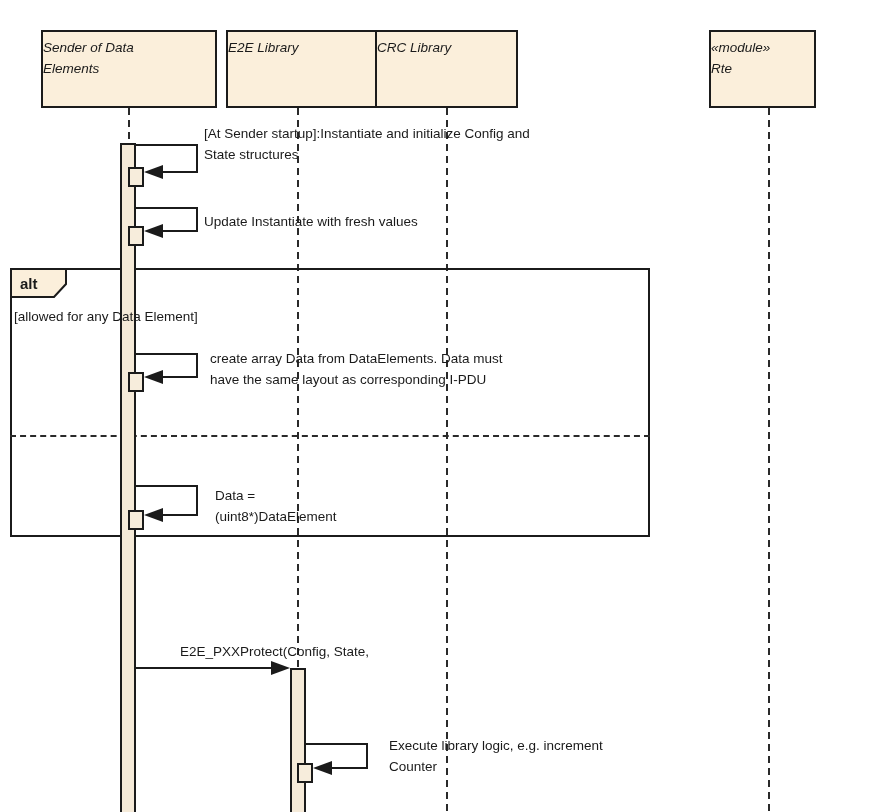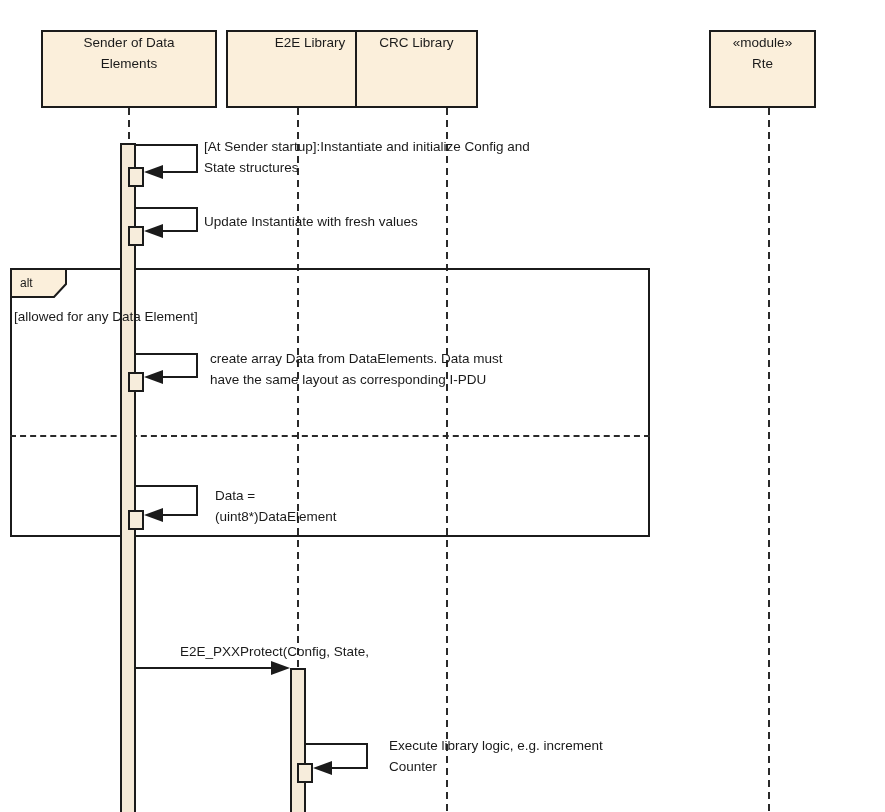--- a/index.html
+++ b/index.html
@@ -12,22 +12,22 @@
     --text:#1a1a1a;
   }
   html,body{margin:0;padding:0;background:#fff;}
   #stage{
     position:relative;width:885px;height:812px;background:var(--paper);
     overflow:hidden;font-family:"Liberation Sans", sans-serif;color:var(--text);
   }
   
   .pbox{
     position:absolute;top:30px;height:78px;background:var(--boxfill);
-    border:2px solid var(--ink);box-sizing:border-box;text-align:center;
-    z-index:4;
+    border:2px solid var(--ink);box-sizing:border-box;
+    padding-top:5px;z-index:4;font-style:italic;
   }
   .pline{display:block;line-height:21px;font-size:13.5px;white-space:nowrap;}
   
   .lifeline{
     position:absolute;top:108px;height:704px;width:2px;z-index:1;
     background:repeating-linear-gradient(to bottom,var(--dash) 0 7px,transparent 7px 12px);
   }
   
   .actbar{
     position:absolute;width:16px;background:var(--barfill);
@@ -48,40 +48,40 @@
     border-left:19px solid var(--ink);}
   
   .mlabel{position:absolute;font-size:13.5px;line-height:21px;white-space:nowrap;z-index:7;}
   .mlabel span{display:block;}
   
   .altbox{position:absolute;left:10px;top:268px;width:640px;height:269px;
     border:2px solid var(--ink);box-sizing:border-box;z-index:2;background:transparent;}
   .altdivider{position:absolute;left:10px;top:435px;width:640px;height:0;
     border-top:2px dashed var(--dash);z-index:2;}
   .altpent{position:absolute;left:10px;top:268px;z-index:4;}
-  .altop{position:absolute;left:20px;top:273px;font-size:12px;line-height:21px;z-index:5;}
+  .altop{position:absolute;left:20px;top:273px;font-size:15px;line-height:21px;z-index:5;font-weight:bold;}
 </style>
 </head>
 <body>
 
 <div id="stage">
 
   <div class="lifeline" style="left:127.5px"></div>
   <div class="lifeline" style="left:296.5px"></div>
   <div class="lifeline" style="left:445.5px"></div>
   <div class="lifeline" style="left:768px"></div>
 
   <div class="pbox" style="left:41px;width:176px">
     <span class="pline">Sender of Data</span>
     <span class="pline">Elements</span>
   </div>
   <div class="pbox" style="left:226px;width:168px">
     <span class="pline">E2E Library</span>
   </div>
-  <div class="pbox" style="left:355px;width:123px">
+  <div class="pbox" style="left:375px;width:143px">
     <span class="pline">CRC Library</span>
   </div>
   <div class="pbox" style="left:709px;width:107px">
     <span class="pline">«module»</span>
     <span class="pline">Rte</span>
   </div>
 
   <div class="actbar" style="left:120px;top:143px;height:679px"></div>
   <div class="actbar" style="left:290px;top:668px;height:154px"></div>
 
@@ -93,21 +93,21 @@
   <div class="mlabel" style="left:14px;top:306px">
     <span>[allowed for any Data Element]</span>
   </div>
   <div class="altdivider"></div>
 
   <div class="hline" style="left:136px;top:144px;width:62px"></div>
   <div class="vline" style="left:196px;top:144px;height:28px"></div>
   <div class="hline" style="left:163px;top:171px;width:35px"></div>
   <div class="arrowL" style="left:144px;top:165px"></div>
   <div class="actsq" style="left:128px;top:167px"></div>
-  <div class="mlabel" style="left:204px;top:136px">
+  <div class="mlabel" style="left:204px;top:123px">
     <span>[At Sender startup]:Instantiate and initialize Config and</span>
     <span>State structures</span>
   </div>
 
   <div class="hline" style="left:136px;top:207px;width:62px"></div>
   <div class="vline" style="left:196px;top:207px;height:24px"></div>
   <div class="hline" style="left:163px;top:230px;width:35px"></div>
   <div class="arrowL" style="left:144px;top:224px"></div>
   <div class="actsq" style="left:128px;top:226px"></div>
   <div class="mlabel" style="left:204px;top:211px">

